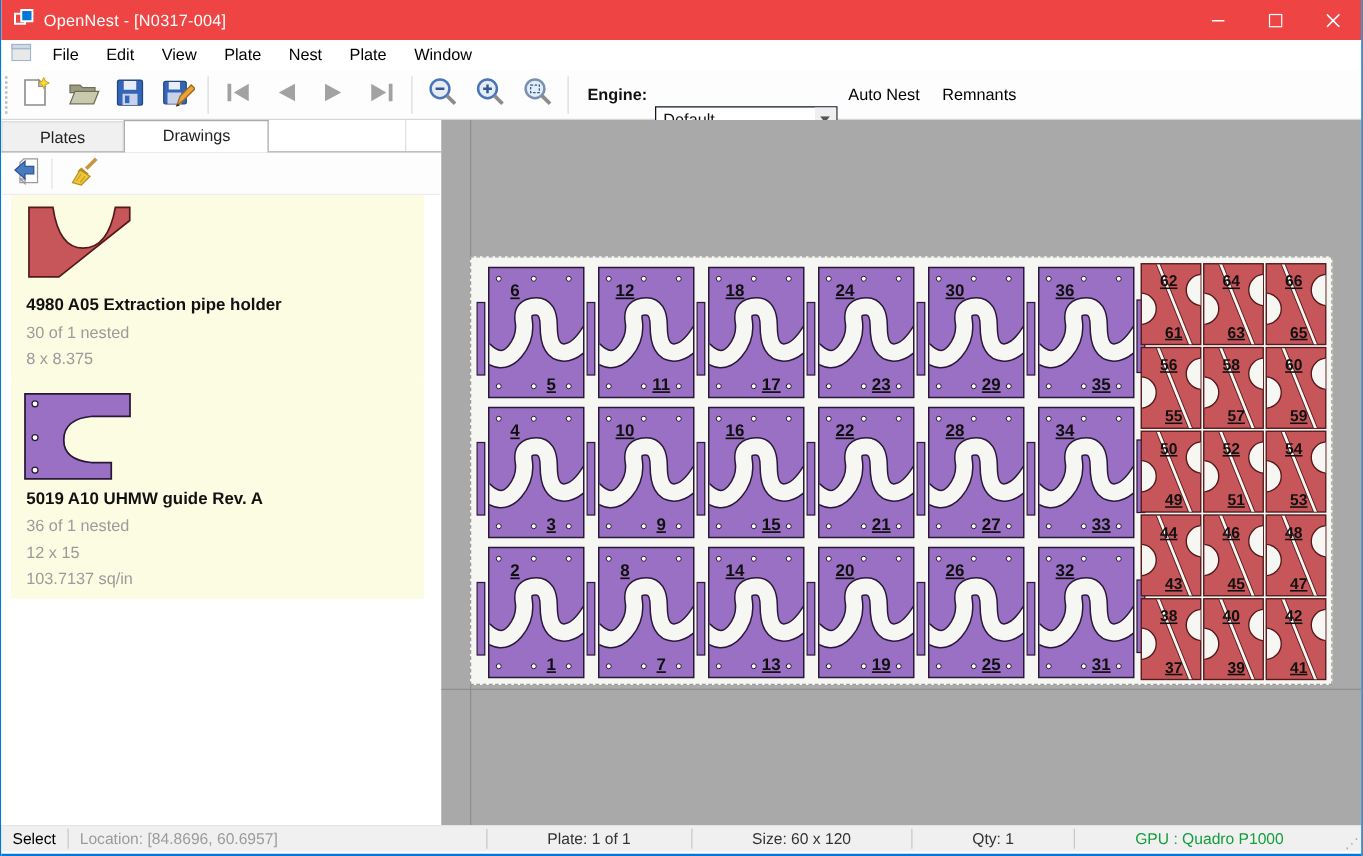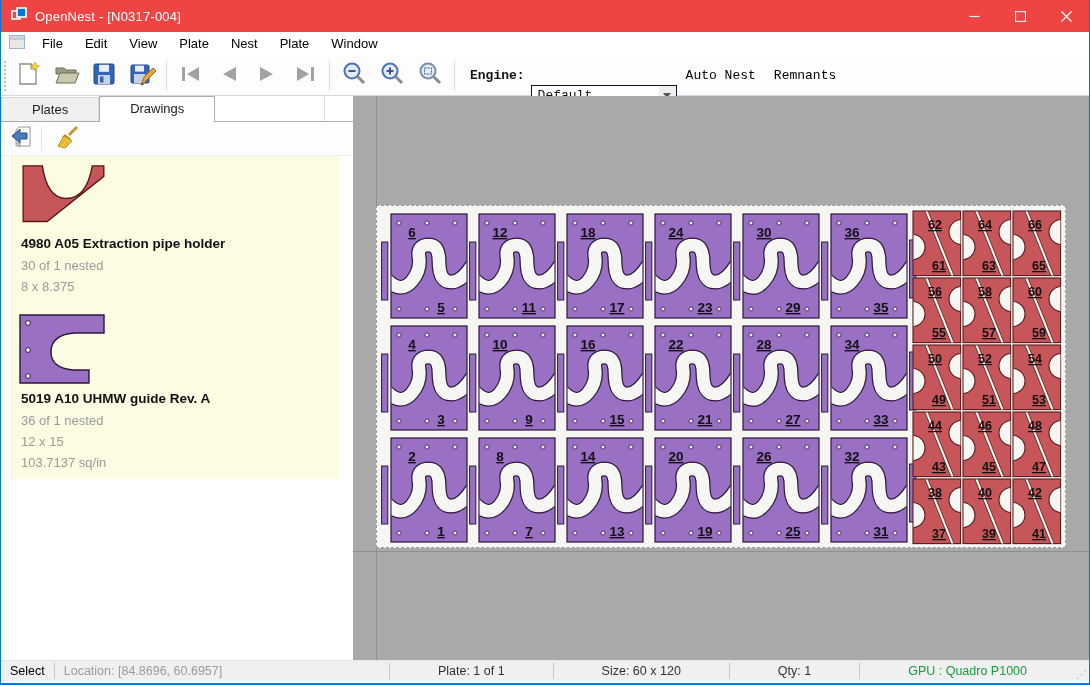--- a/index.html
+++ b/index.html
@@ -19,21 +19,21 @@
   
   .menubar { position:absolute; left:0; top:32px; width:100%; height:24px; background:#fff;
              display:flex; align-items:center; border-bottom:1px solid #fff; }
   .menubar .sysicon { margin:0 6px 0 8px; }
   .menuitem { padding:3px 11px; font-size:13px; color:#000; }
   .mdibtns { position:absolute; right:6px; top:34px; display:flex; gap:8px; }
   .mdibtn { width:18px; height:18px; display:flex; align-items:center; justify-content:center; }
 
   
   .toolbar { position:absolute; left:0; top:56px; width:100%; height:40px; background:#FDFDFD;
-             border-bottom:1px solid #D7D7D7; display:flex; align-items:center;font-family:Liberation Mono, monospace; }
+             border-bottom:1px solid #D7D7D7; display:flex; align-items:center; }
   .tb-grip { width:5px; height:30px; margin-left:3px; border-left:2px dotted #BDBDBD; }
   .tb-btn { width:38px; height:34px; display:flex; align-items:center; justify-content:center; }
   .tb-sep { width:1px; height:30px; background:#DCDCDC; margin:0 5px; }
   .engine-label { font-weight:bold; margin:0 6px 0 10px; }
   .engine-combo { width:146px; height:22px; background:#fff; border:1px solid #0f172a;
                   display:flex; align-items:center;margin-top:40px; }
   .engine-combo .val { flex:1; padding-left:6px; }
   .engine-combo .drop { width:17px; height:20px; background:#EFEFEF; display:flex; align-items:center; justify-content:center; }
   .tb-text-btn { padding:6px 9px; color:#000; }
 

